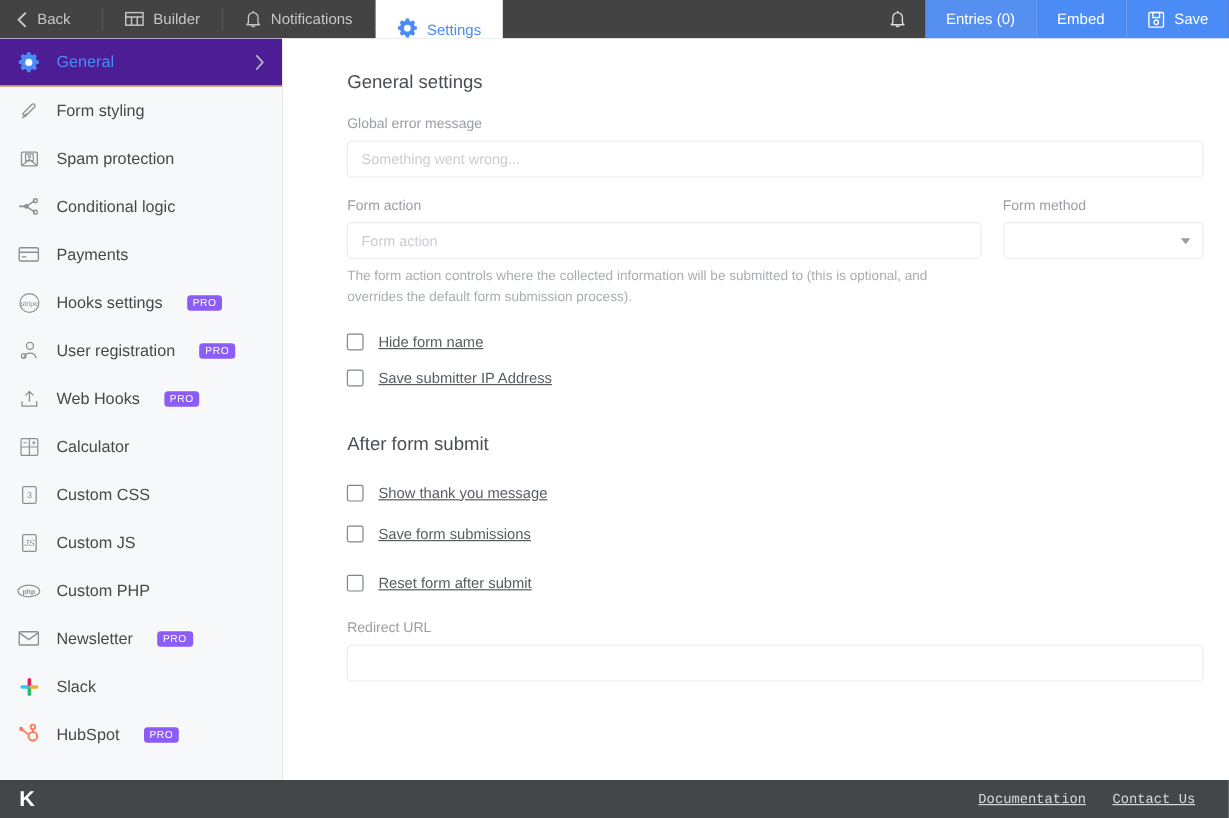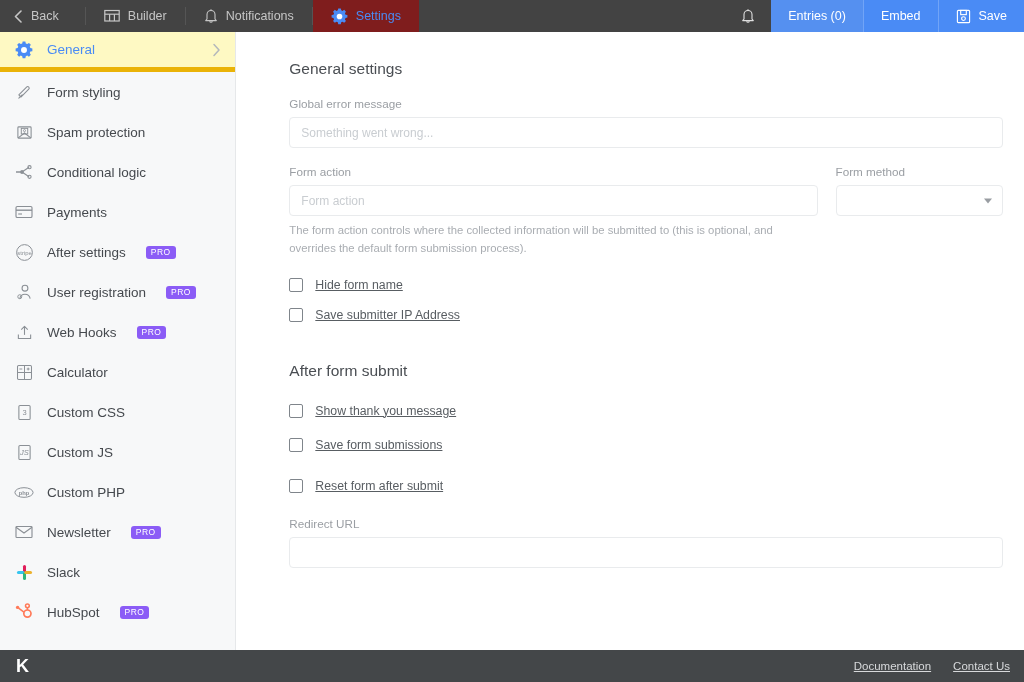--- a/index.html
+++ b/index.html
@@ -18,21 +18,21 @@
     display: flex; align-items: stretch;
   }
   .tb-item {
     display: flex; align-items: center; gap: 8px;
     padding: 0 18px;
     color: #c6c6c6; font-size: 12.5px;
     cursor: pointer; white-space: nowrap;
   }
   .tb-item.back { padding-left: 14px; padding-right: 26px; }
   .tb-item.active {
-    background: #7f1d1d; color: #4a8bf5;
+    background: #ffffff; color: #4a8bf5; align-items: flex-end;
   }
   .tb-sep { width: 1px; background: #555; align-self: center; height: 18px; }
   .tb-spacer { flex: 1 1 auto; }
   .tb-title {
     display: flex; align-items: center; gap: 11px;
     color: #e9e9e9; font-size: 13.5px; padding: 0 14px;
   }
   .tb-bell-right { display:flex; align-items:center; padding: 0 16px 0 14px;}
   .tb-blue {
     display: flex; align-items: stretch; margin-left: auto;
@@ -63,23 +63,23 @@
   }
   .side-item {
     height: 40px;
     display: flex; align-items: center;
     padding: 0 14px 0 14px;
     gap: 13px;
     color: #45494e; font-size: 13.5px;
     cursor: pointer; position: relative;
   }
   .side-item.active {
-    background: #fef9c3;
+    background: #4c1d95;
     color: #4a8bf5;
-    border-bottom: 5px solid #eab308;
+    border-bottom: 1px solid #eab308;
   }
   .side-ico {
     width: 20px; min-width: 20px; height: 20px;
     display: flex; align-items: center; justify-content: center;
     color: #8b9096;
   }
   .side-label { white-space: nowrap; }
   .pro {
     background: #8b5cf6; color: #fff;
     font-size: 8.5px; font-weight: normal;
@@ -172,21 +172,22 @@
     position: absolute; left: 0; right: 0;
     display: flex; align-items: center; justify-content: center;
     gap: 9px; pointer-events: none; margin-top: 44px;
   }
   .footer-center > * { pointer-events: auto; }
   .rate-txt { color: #d7d9db; font-size: 11.8px; }
   .stars { display: flex; gap: 3px; }
   .star { color: #4a8bf5; font-size: 14px; line-height: 1; cursor: pointer; }
   .footer-right {
     margin-left: auto; display: flex; align-items: flex-end; gap: 22px;
-    padding-right: 14px;
+    padding-right: 28px;
+    font-family: Liberation Mono, monospace;
   }
   .footer-link {
     color: #d7d9db; font-size: 11.5px;
     text-decoration: underline; cursor: pointer;
   }
 </style>
 </head>
 <body>
 
 <div class="topbar">
@@ -337,21 +338,21 @@
       <span class="side-label">Payments</span>
     </div>
 
     <div class="side-item">
       <span class="side-ico">
         <svg width="19" height="19" viewBox="0 0 20 20">
           <circle cx="10" cy="10" r="8.3" fill="none" stroke="#8b9096" stroke-width="1.05"></circle>
           <text x="10" y="12.4" text-anchor="middle" font-family="Liberation Sans, sans-serif" font-size="6.2" fill="#8b9096">stripe</text>
         </svg>
       </span>
-      <span class="side-label">After settings</span>
+      <span class="side-label">Hooks settings</span>
       <span class="pro">PRO</span>
     </div>
 
     <div class="side-item">
       <span class="side-ico">
         <svg width="17" height="18" viewBox="0 0 18 18">
           <circle cx="9.5" cy="5" r="3.1" fill="none" stroke="#8b9096" stroke-width="1.15"></circle>
           <path d="M4 16 a5.6 5.6 0 0 1 11 0" fill="none" stroke="#8b9096" stroke-width="1.15"></path>
           <circle cx="4" cy="14" r="2.1" fill="none" stroke="#8b9096" stroke-width="1"></circle>
         </svg>

